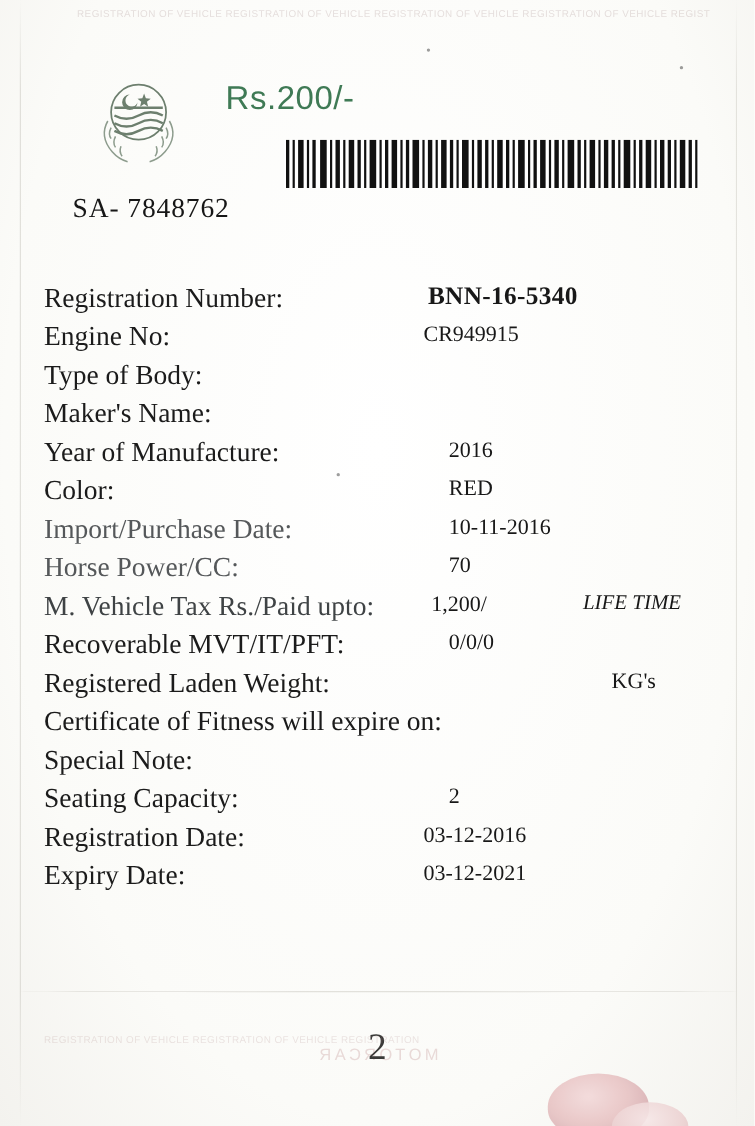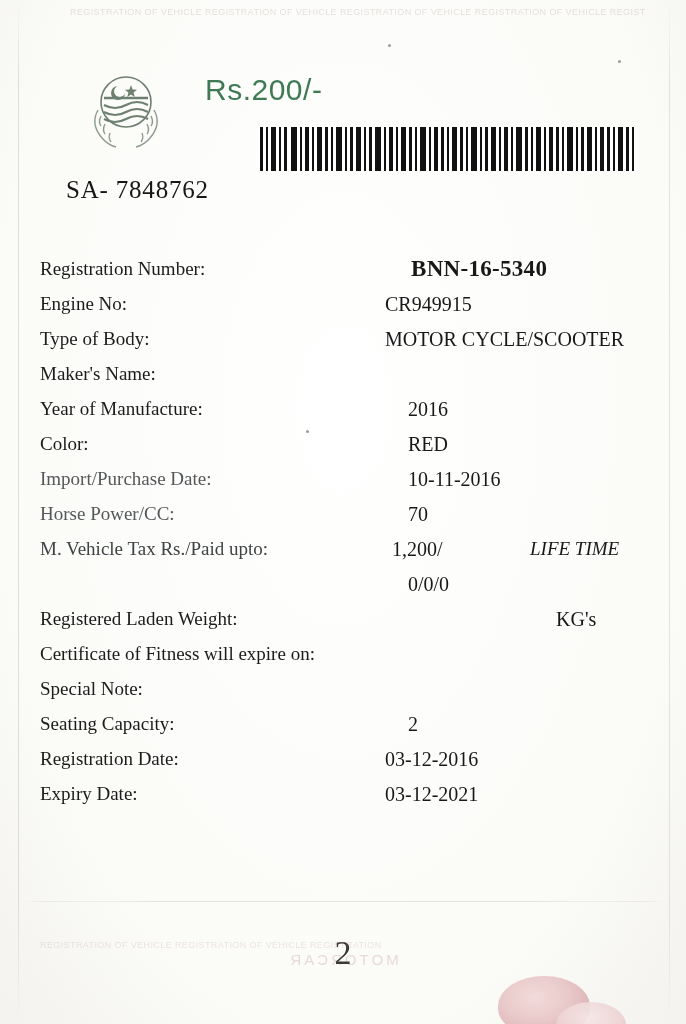--- a/index.html
+++ b/index.html
@@ -130,39 +130,38 @@
     width: 620px;
   }
   .row {
     position: relative;
     height: 35px;
   }
   .label {
     position: absolute;
     left: 0;
     top: 0;
-    font-size: 19px;
+    font-size: 25px;
     color: #1b1b1b;
     white-space: nowrap;
   }
   .value {
     position: absolute;
     left: 345px;
     top: 0;
     font-size: 20px;
     color: #181818;
     white-space: nowrap;
   }
   .value.reg {
     left: 349px;
     font-size: 23px;
     font-weight: bold;
     letter-spacing: .3px;
     top: -2px;
-    margin-left: 22px;
   }
   .value.indent {
     left: 352px;
     margin-left: 16px;
   }
   .value.tax {
     left: 352px;
   }
   .value.kg {
     left: 516px;
@@ -331,21 +330,20 @@
     </div>
 
 
     <div class="row">
       <div class="label">Engine No:</div>
       <div class="value">CR949915</div>
     </div>
 
     <div class="row">
       <div class="label">Type of Body:</div>
-      <div class="value">MOTOR CYCLE/SCOOTER</div>
     </div>
 
     <div class="row">
       <div class="label">Maker's Name:</div>
     </div>
 
     <div class="row">
       <div class="label">Year of Manufacture:</div>
       <div class="value indent">2016</div>
     </div>
@@ -365,20 +363,21 @@
       <div class="value indent">70</div>
     </div>
 
     <div class="row">
       <div class="label faded2">M. Vehicle Tax Rs./Paid upto:</div>
       <div class="value tax">1,200/</div>
       <div class="value lifetime">LIFE TIME</div>
     </div>
 
     <div class="row">
+      <div class="label">Recoverable MVT/IT/PFT:</div>
       <div class="value indent">0/0/0</div>
     </div>
 
     <div class="row">
       <div class="label">Registered Laden Weight:</div>
       <div class="value kg">KG's</div>
     </div>
 
     <div class="row">
       <div class="label">Certificate of Fitness will expire on:</div>

